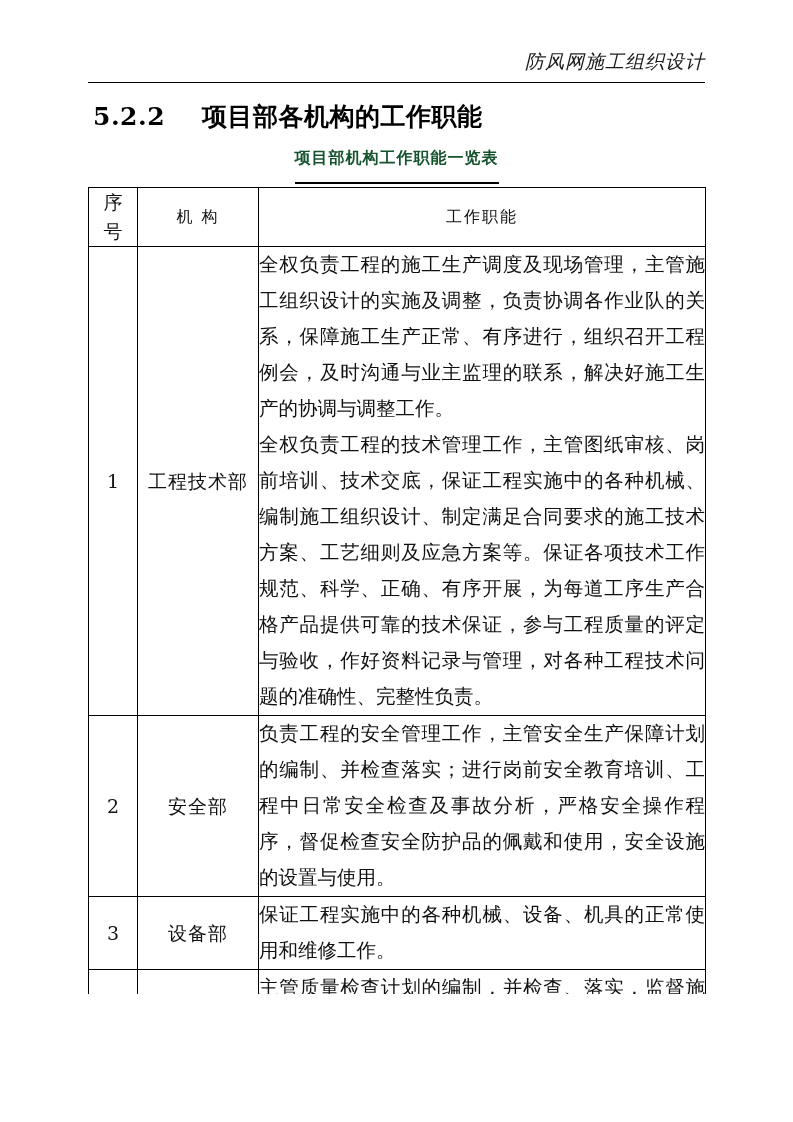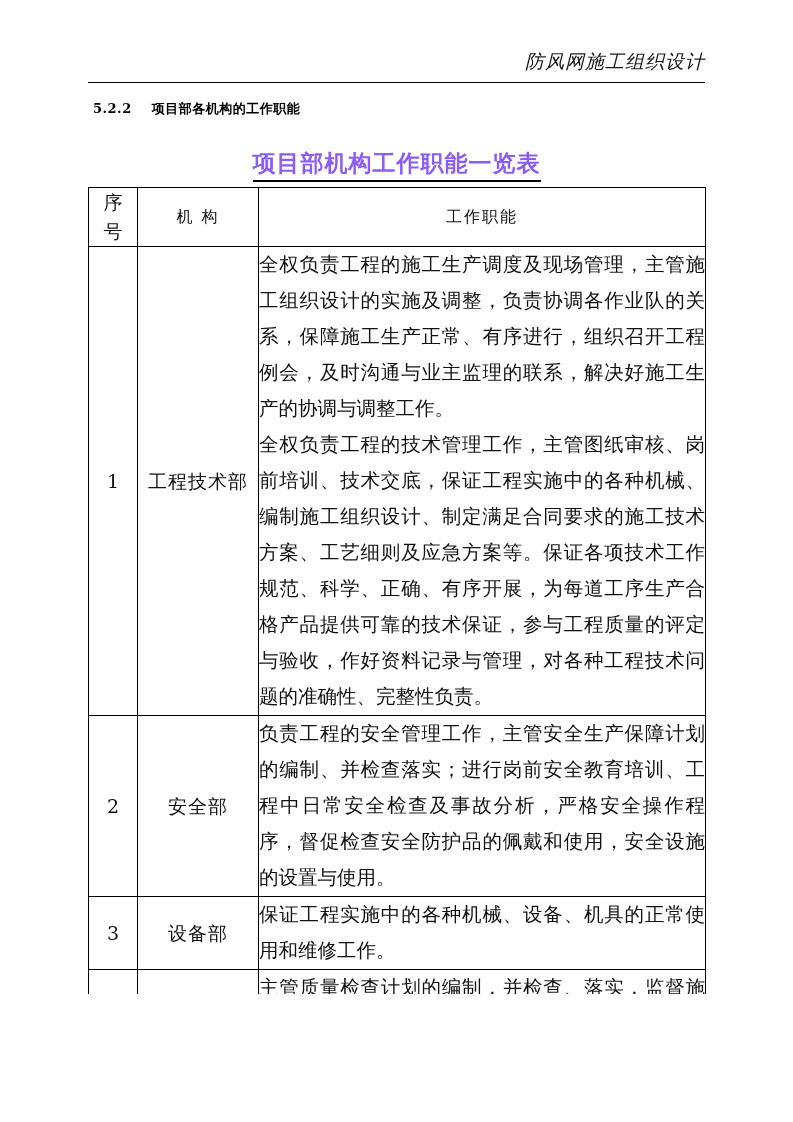--- a/index.html
+++ b/index.html
@@ -46,43 +46,43 @@
     border-top: 1.6px solid #000000;
   }
 
   
   .section-heading {
     position: absolute;
     left: 93px;
     top: 100px;
     font-family: "DejaVu Serif", "Liberation Serif", serif;
     font-weight: bold;
-    font-size: 13px;
+    font-size: 25px;
     color: #000000;
     white-space: pre;
     letter-spacing: 0.5px;
   }
 
   
   .table-caption {
     position: absolute;
     left: 0;
     top: 148px;
     width: 793px;
     text-align: center;
   }
   .table-caption .cap-inner {
     display: inline-block;
     font-family: "DejaVu Serif", "Liberation Serif", serif;
     font-weight: bold;
-    font-size: 23px;
+    font-size: 16px;
     letter-spacing: 1px;
     border-bottom: 2px solid #000;
-    padding-bottom: 1px;
-    color: #8b5cf6;
+    padding-bottom: 13px;
+    color: #14532d;
   }
 
   
   .doc-table {
     position: absolute;
     left: 88px;
     top: 187px;
     width: 617px;
     border-collapse: collapse;
     table-layout: fixed;

